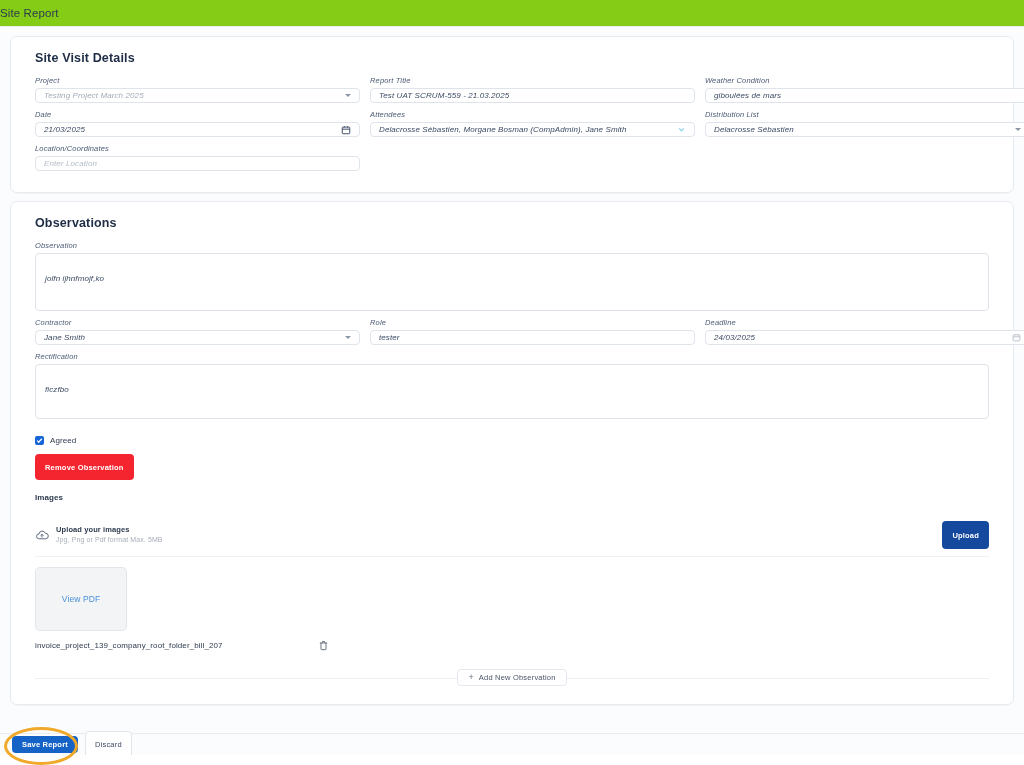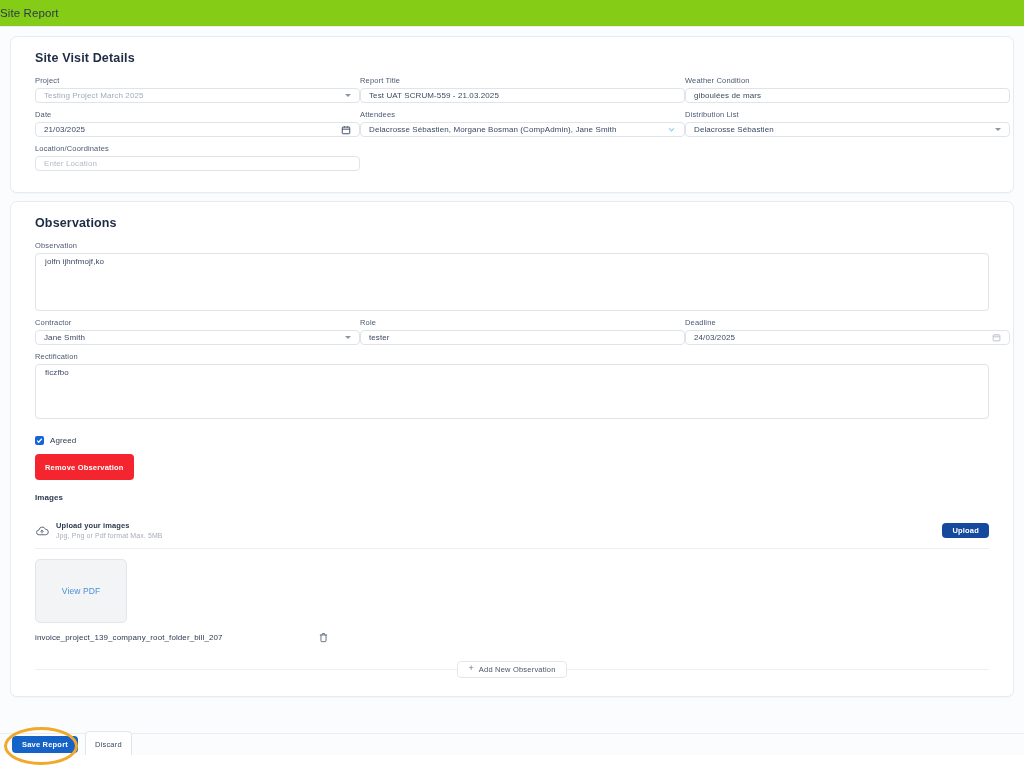--- a/index.html
+++ b/index.html
@@ -54,21 +54,23 @@
     font-size: 12.5px;
     font-weight: 700;
     color: #1e2c45;
     letter-spacing: .15px;
     margin: 2px 0 11px 10px;
   }
 
   
   .row {
     display: flex;
+    gap: 10px;
     padding: 0 10px;
+    font-style: italic;
   }
   .col { flex: 1 1 0; min-width: 0; }
   .col.third { flex: 0 0 325px; }
   .field { margin-bottom: 7px; }
   .label {
     display: block;
     font-size: 7.5px;
     color: #4b5a73;
     font-weight: 400;
     margin-bottom: 3px;
@@ -122,21 +124,21 @@
   .cal-icon { flex: 0 0 auto; margin-left: 6px; color: #41506b; }
   .cal-icon.light { color: #b9c0ca; }
   .cal-icon svg { display: block; }
 
   
   .textarea {
     border: 1px solid #dfe4ea;
     border-radius: 4px;
     background: #fff;
     min-height: 58px;
-    padding: 3px 9px;
+    padding: 20px 9px;
     font-size: 8px;
     color: #3b4a63;
     letter-spacing: .1px;
   }
   .textarea.tall { min-height: 55px; }
 
   
   .check-row {
     display: flex;
     align-items: center;
@@ -174,21 +176,21 @@
   .btn-danger {
     background: #f5252f;
     color: #fff;
     height: 26px;
     padding: 0 9px;
     margin: 9px 0 0 10px;
   }
   .btn-upload {
     background: #14499d;
     color: #fff;
-    height: 15px;
+    height: 28px;
     padding: 0 9px;
   }
   .btn-primary {
     background: #1663c7;
     color: #fff;
     height: 17px;
     padding: 0 9px;
   }
   .btn-ghost {
     background: #fff;

